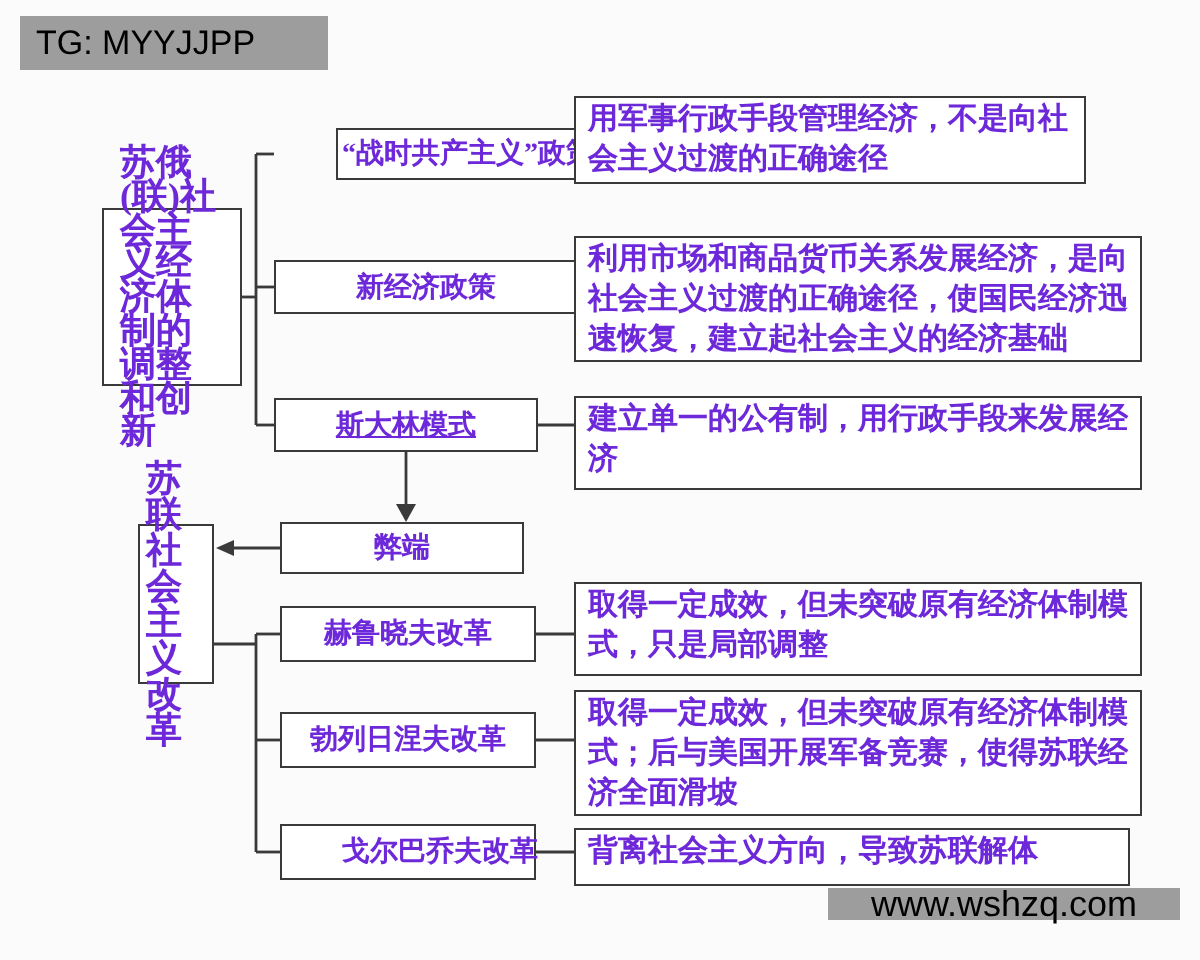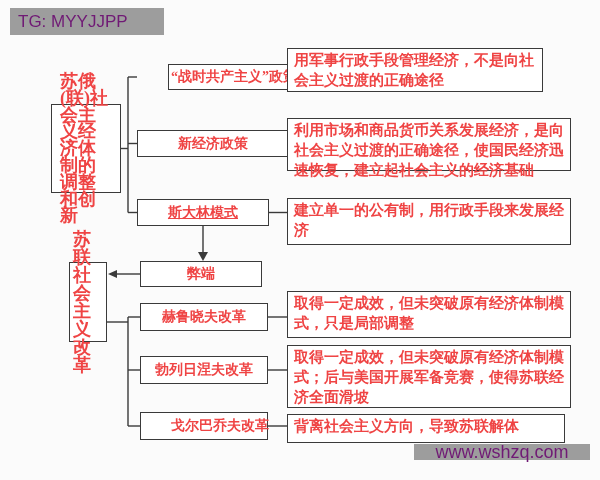--- a/index.html
+++ b/index.html
@@ -2,29 +2,29 @@
 <html><head>
 <meta charset="utf-8">
 <style>
   html,body{margin:0;padding:0;background:#ffffff;}
   .screen{
     position:relative;width:600px;height:480px;background:#fbfbfb;
     font-family:"Liberation Serif","DejaVu Serif",serif;
     overflow:hidden;
   }
   .badge{
-    position:absolute;color:#701a75;background:#9d9d9d;
+    position:absolute;color:#000000;background:#9d9d9d;
     font-family:"Liberation Sans","DejaVu Sans",sans-serif;
     display:flex;align-items:center;
   }
   .badge.tg{left:10px;top:8px;width:146px;height:27px;font-size:17px;padding-left:8px;}
   .badge.site{left:414px;top:444px;width:176px;height:16px;font-size:18px;justify-content:center;}
   .cnv{position:absolute;left:0;top:0;pointer-events:none;}
   .box{
-    position:absolute;background:#ffffff;border:1px solid #3a3a3a;color:#ef4444;
+    position:absolute;background:#ffffff;border:1px solid #3a3a3a;color:#6d28d9;
     box-sizing:border-box;font-weight:700;
   }
   .node{
     display:flex;align-items:center;justify-content:center;
     font-size:14px;white-space:nowrap;text-align:center;
   }
   .vert{
     display:flex;align-items:center;justify-content:center;
     text-align:left;word-break:break-all;
   }
@@ -34,21 +34,21 @@
     font-size:15px;line-height:20px;padding:1px 6px;word-break:break-all;text-align:left;
   }
   .n-war{left:137px;top:64px;width:132px;height:26px;margin-left:31px;}
   .n-nep{left:137px;top:130px;width:152px;height:27px;}
   .n-stalin{left:137px;top:199px;width:132px;height:27px;text-decoration:underline;}
   .n-drawback{left:140px;top:261px;width:122px;height:26px;}
   .n-khru{left:140px;top:303px;width:128px;height:28px;}
   .n-brezh{left:140px;top:356px;width:128px;height:28px;}
   .n-gorba{left:140px;top:412px;width:128px;height:28px;padding-left:32px;}
   .d-war{left:287px;top:48px;width:256px;height:44px;}
-  .d-nep{left:287px;top:118px;width:284px;height:53px;}
+  .d-nep{left:287px;top:118px;width:284px;height:63px;}
   .d-stalin{left:287px;top:198px;width:284px;height:47px;}
   .d-khru{left:287px;top:291px;width:284px;height:47px;}
   .d-brezh{left:287px;top:345px;width:284px;height:63px;}
   .d-gorba{left:287px;top:414px;width:278px;height:29px;}
 </style>
 </head>
 <body>
 
 <div class="screen">
 

